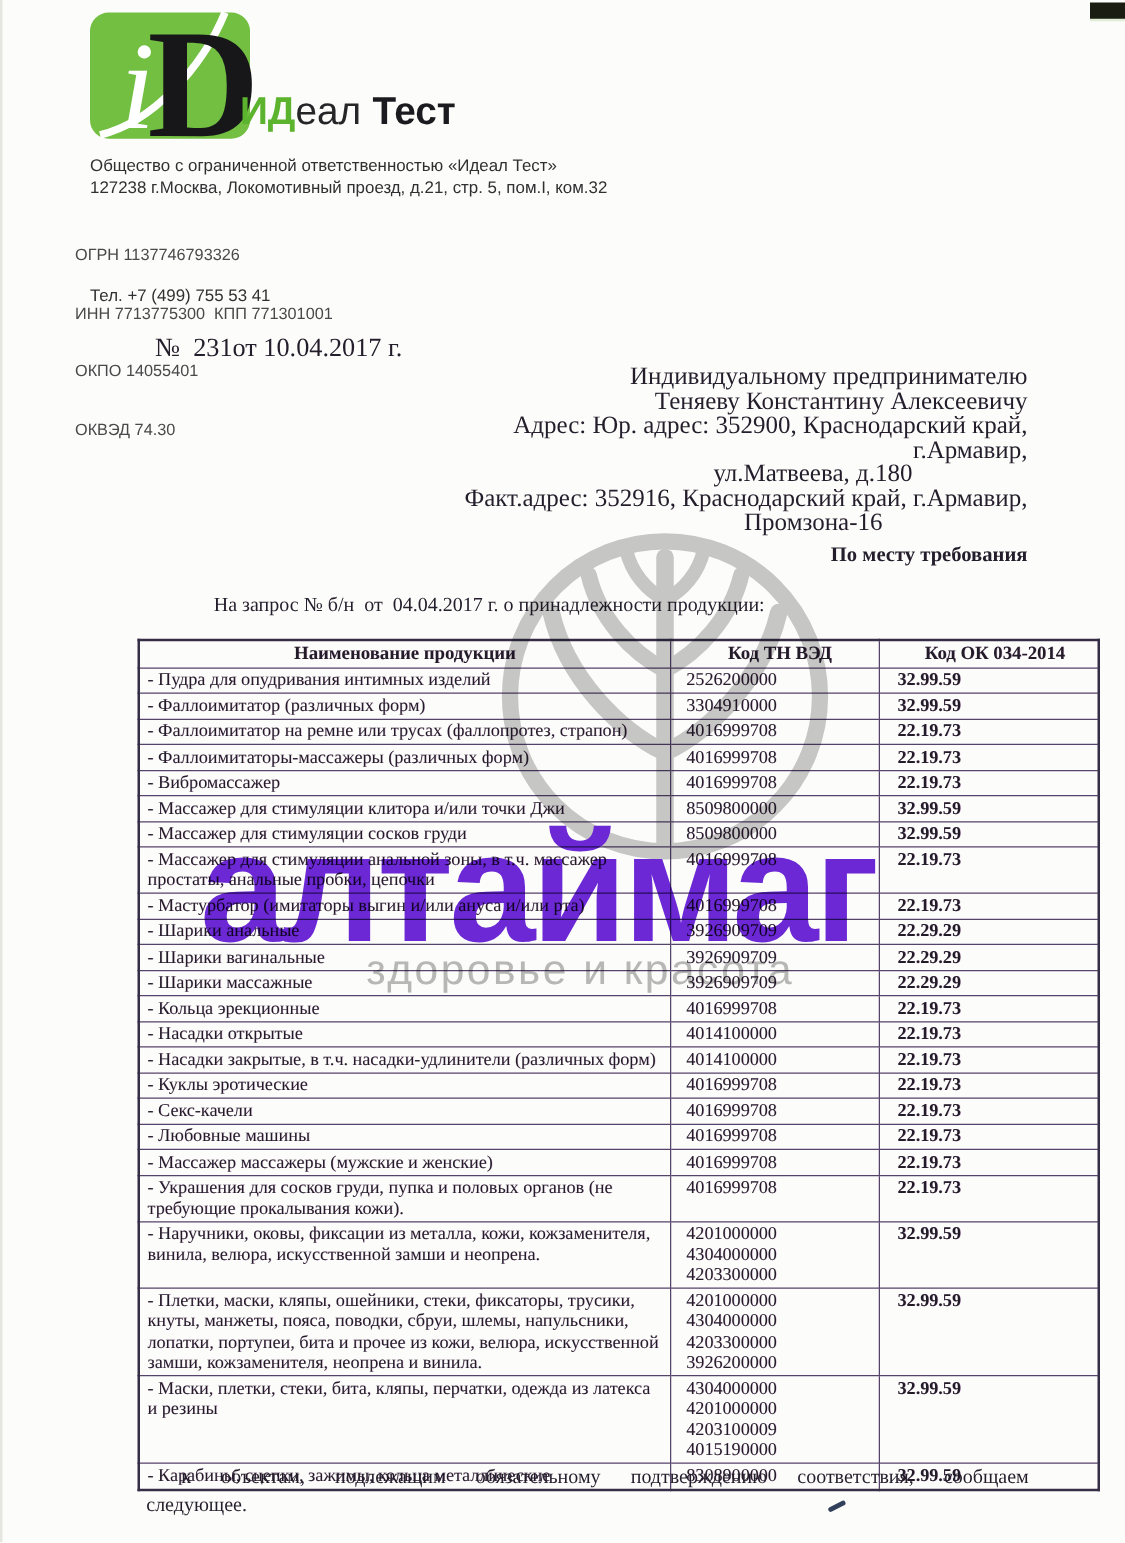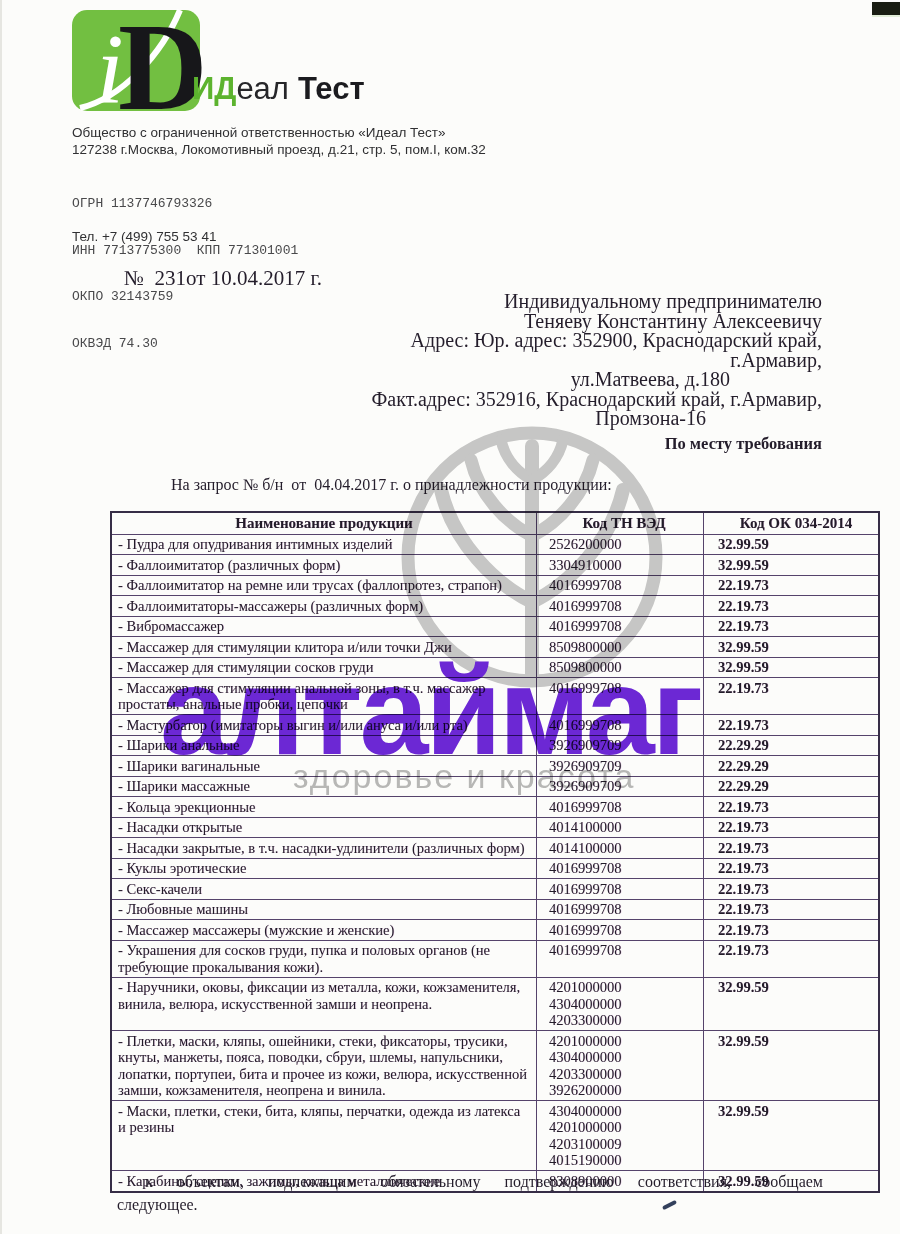--- a/index.html
+++ b/index.html
@@ -17,21 +17,21 @@
   .logo-svg{position:absolute;left:70px;top:6px;}
   .brand{position:absolute;left:192px;top:72px;font-family:"Liberation Sans",sans-serif;
          font-size:31px;line-height:34px;white-space:nowrap;}
   .brand .b-green{color:#5cb32e;font-weight:bold;}
   .brand .b-dark{color:#262629;}
   .brand .b-bold{color:#1b1b1f;font-weight:bold;margin-left:9px;}
 
   
   .company{position:absolute;left:72px;top:125px;font-family:"Liberation Sans",sans-serif;
            font-size:13.5px;line-height:16.5px;color:#303032;}
-  .registry{position:absolute;left:72px;top:165px;font-family:Liberation Mono, monospace;
+  .registry{position:absolute;left:60px;top:165px;font-family:Liberation Sans, sans-serif;
             font-size:13px;line-height:15.5px;color:#49494b;white-space:pre-wrap;}
   .phone{position:absolute;left:72px;top:229px;font-family:"Liberation Sans",sans-serif;
          font-size:13.5px;color:#303032;}
 
   
   .refno{position:absolute;left:124px;top:266px;font-size:21px;white-space:pre-wrap;}
   .recipient{position:absolute;left:330px;top:292px;width:492px;text-align:right;
              font-size:20px;line-height:19.5px;}
   .recipient .r3{padding-right:92px;}
   .recipient .r5{padding-right:116px;}
@@ -84,21 +84,21 @@
     <span class="b-green">ИД</span><span class="b-dark">еал</span><span class="b-bold">Тест</span>
   </div>
 
   <div class="company">
     <div>Общество с ограниченной ответственностью «Идеал Тест»</div>
     <div>127238 г.Москва, Локомотивный проезд, д.21, стр. 5, пом.I, ком.32</div>
   </div>
   <div class="registry">
     <div>ОГРН 1137746793326</div>
     <div>ИНН 7713775300  КПП 771301001</div>
-    <div>ОКПО 32143759</div>
+    <div>ОКПО 14055401</div>
     <div>ОКВЭД 74.30</div>
   </div>
   <div class="phone">Тел. +7 (499) 755 53 41</div>
 
   <div class="refno">№  231от 10.04.2017 г.</div>
 
   <div class="recipient">
     <div class="r0">Индивидуальному предпринимателю</div>
     <div class="r1">Теняеву Константину Алексеевичу</div>
     <div class="r2">Адрес: Юр. адрес: 352900, Краснодарский край, г.Армавир,</div>

